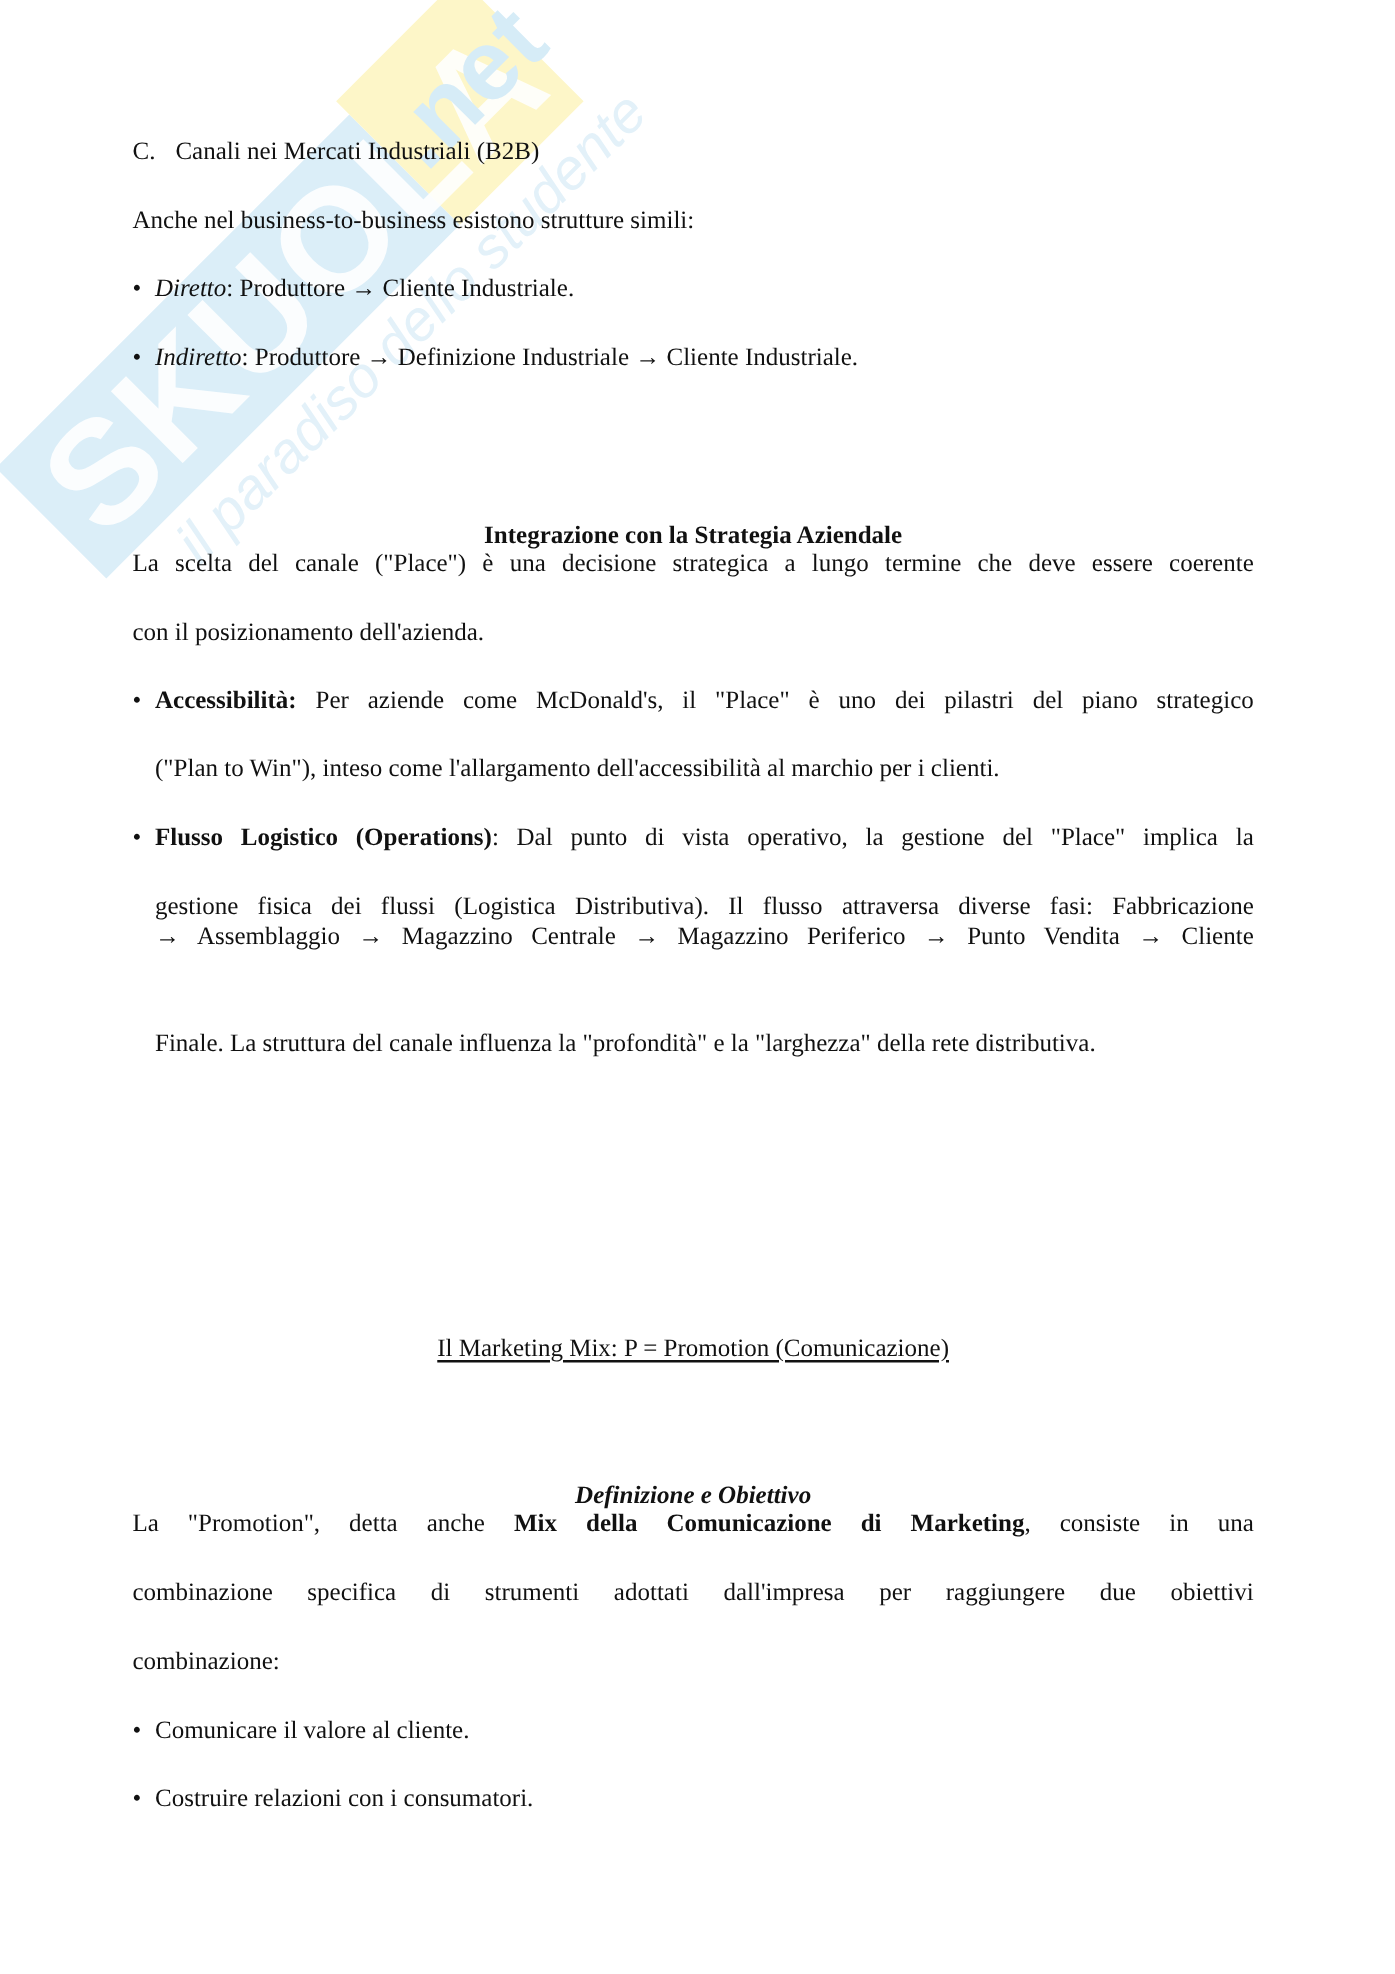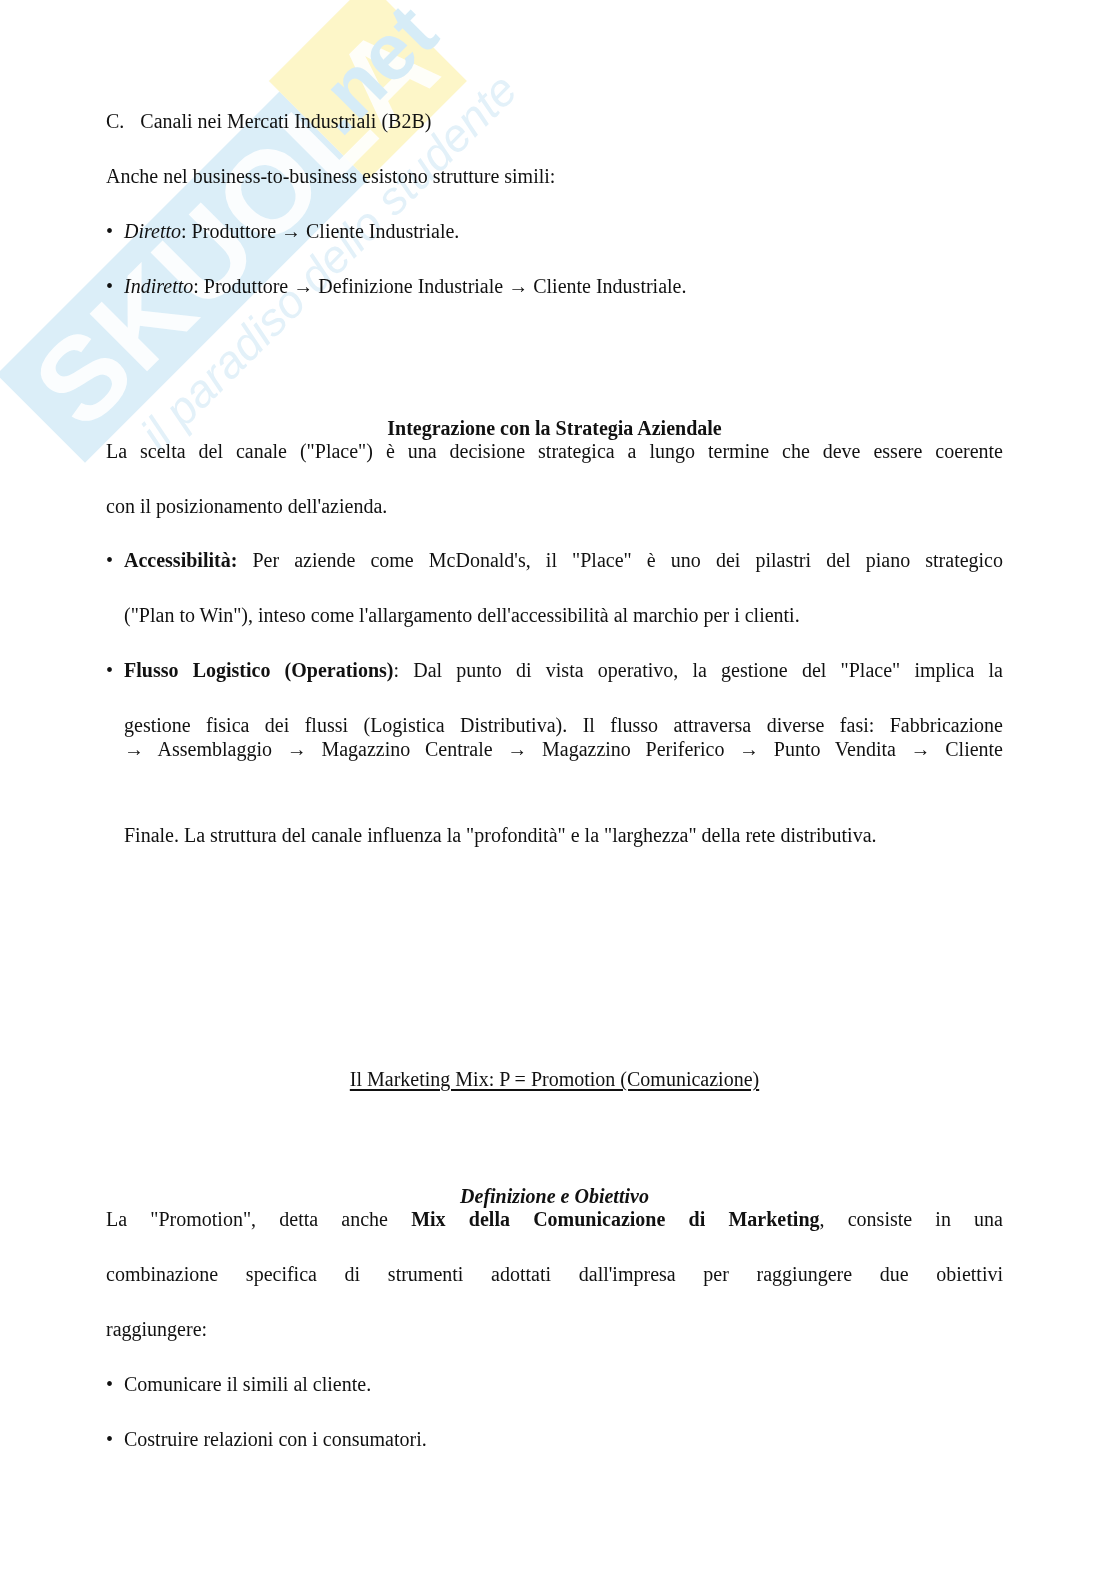--- a/index.html
+++ b/index.html
@@ -81,24 +81,24 @@
   <div class="line center" style="top:1042px;margin-top:25px;">
     <span class="underline">Il Marketing Mix: P = Promotion (Comunicazione)</span>
   </div>
 
   <div class="line center bold" style="top:1152px;font-style:italic;">Definizione e Obiettivo</div>
 
   <div class="line just" style="top:1207px;">
     <span>La "Promotion", detta anche </span><b>Mix della Comunicazione di Marketing</b><span>, consiste in una</span>
   </div>
   <div class="line just" style="top:1262px;">combinazione specifica di strumenti adottati dall'impresa per raggiungere due obiettivi</div>
-  <div class="line" style="top:1317px;">raggiungere:</div>
+  <div class="line" style="top:1317px;">combinazione:</div>
 
   <div class="line" style="top:1372px;">
     <span class="bullet">•</span>
-    <span class="bullet-body">Comunicare il simili al cliente.</span>
+    <span class="bullet-body">Comunicare il valore al cliente.</span>
   </div>
   <div class="line" style="top:1427px;">
     <span class="bullet">•</span>
     <span class="bullet-body">Costruire relazioni con i consumatori.</span>
   </div>
 
 </div>
 
 </body></html>

